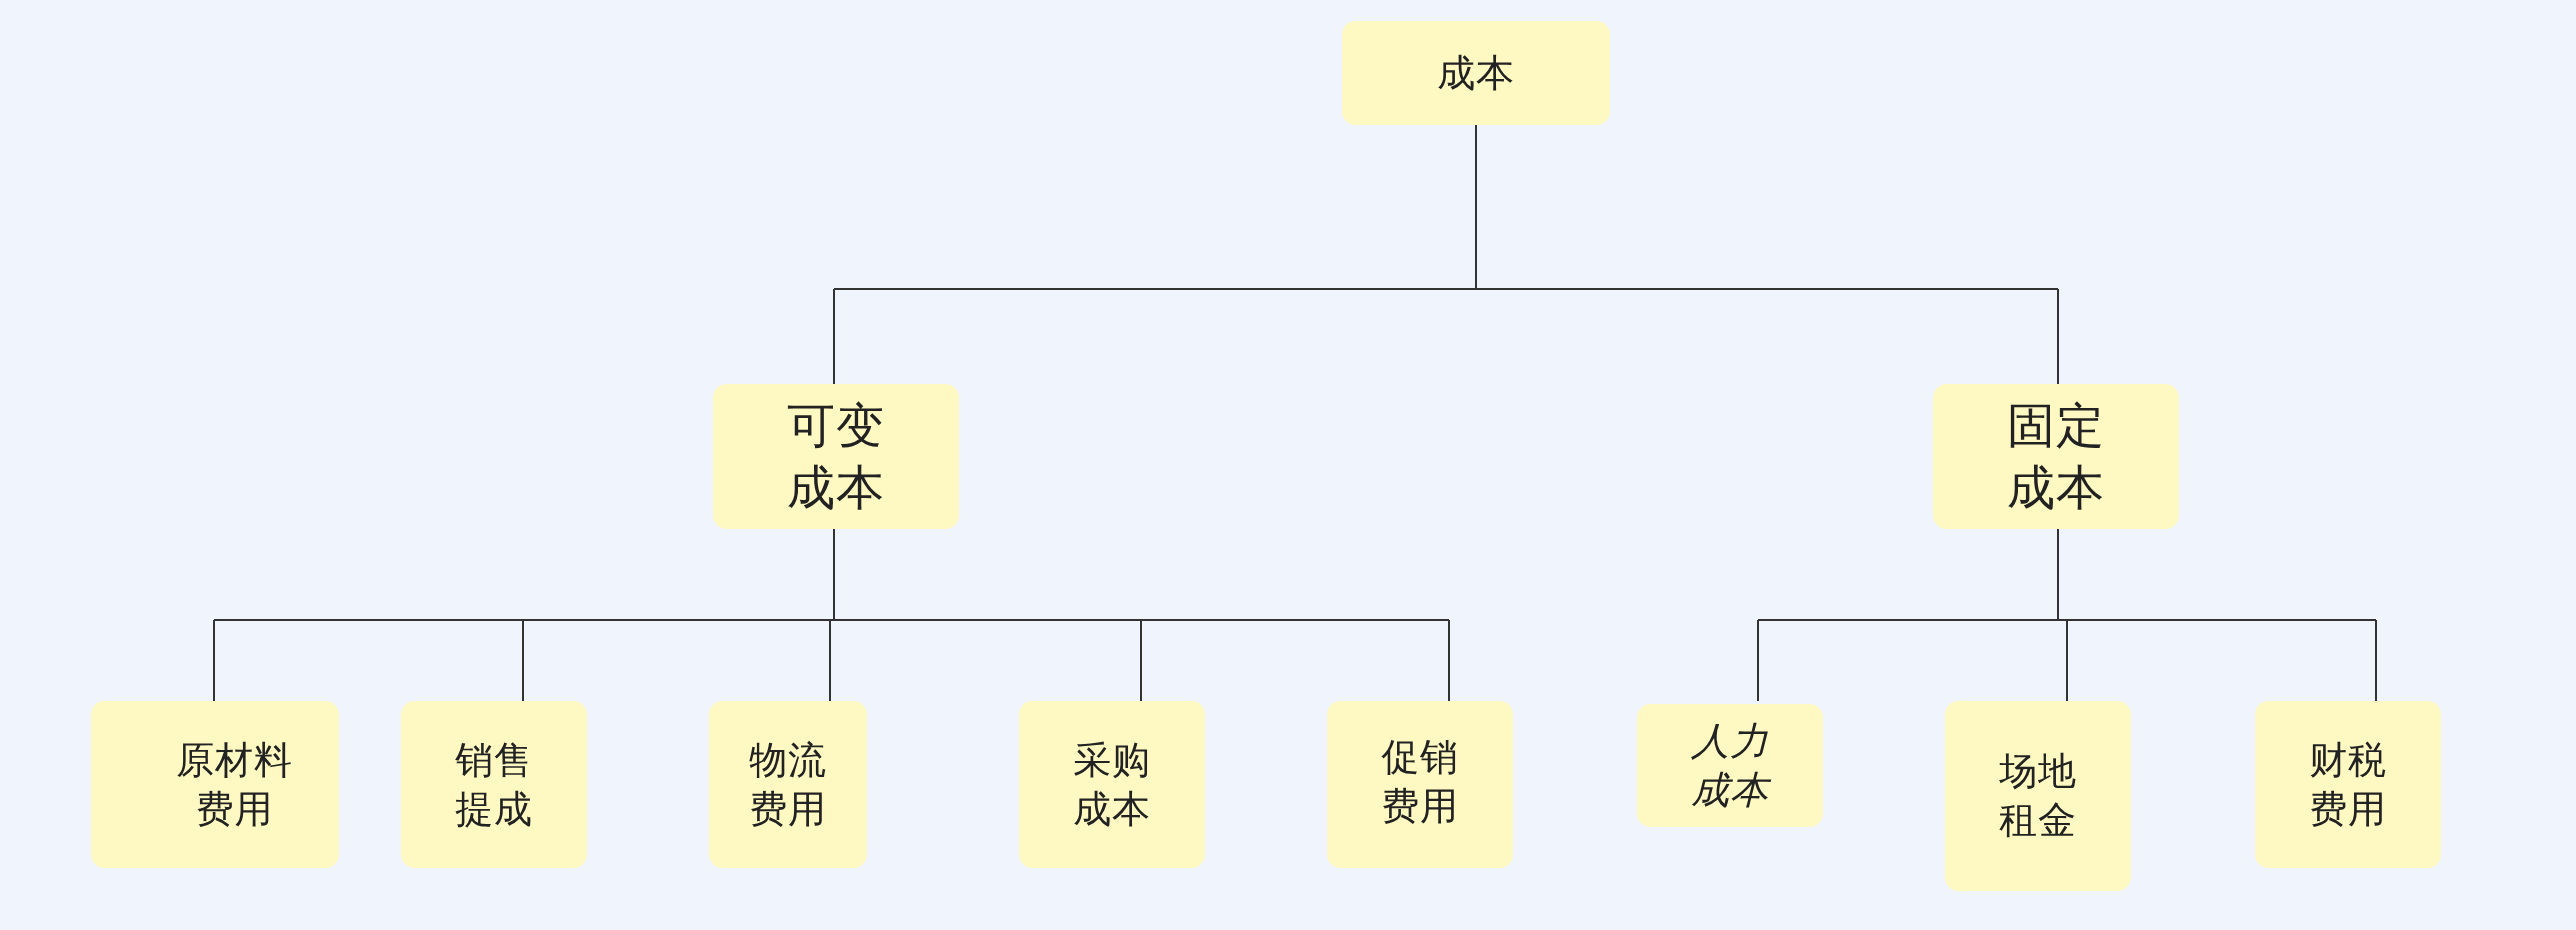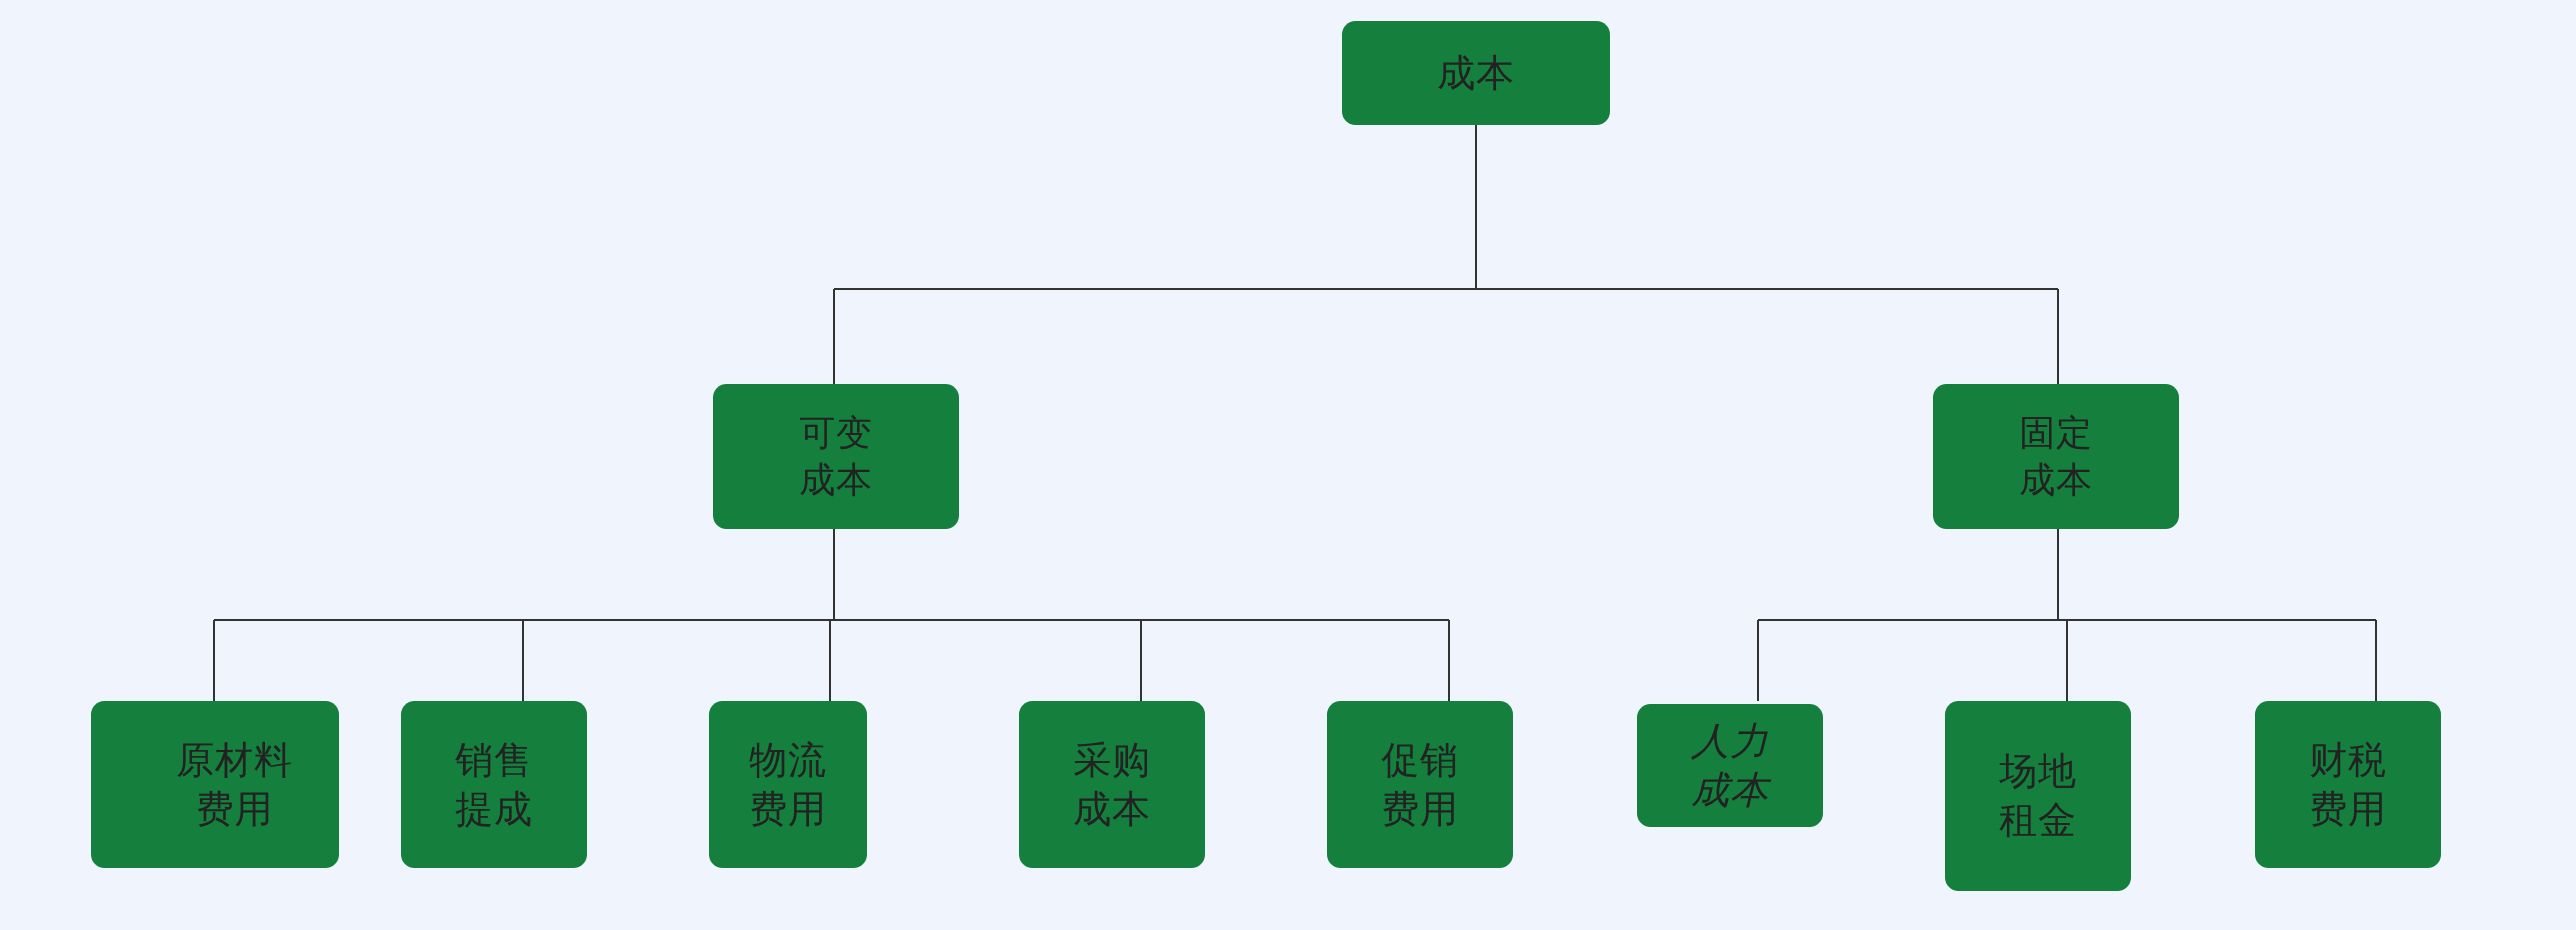--- a/index.html
+++ b/index.html
@@ -23,40 +23,40 @@
   #connector-layer {
     position: absolute;
     left: 0;
     top: 0;
     width: 2576px;
     height: 930px;
   }
   .node {
     position: absolute;
     box-sizing: border-box;
-    background: #15803d;
+    background: #fef9c3;
     border-radius: 13.4px;
     display: flex;
     align-items: center;
     justify-content: center;
     text-align: center;
     color: #222222;
     z-index: 2;
   }
   .node-label {
     display: block;
     line-height: 1.28;
     white-space: pre-line;
     letter-spacing: 0.02em;
   }
   .node-root {
     font-size: 38px;
   }
   .node-branch {
-    font-size: 36px;
+    font-size: 48px;
   }
   .node-leaf {
     font-size: 38px;
   }
 </style>
 </head>
 <body>
 
 <div id="diagram-canvas">
 
@@ -105,21 +105,21 @@
 提成</span>
       </div>
       <div class="node node-leaf" style="left: 709px; top: 701px; width: 158px; height: 167px;">
         <span class="node-label">物流
 费用</span>
       </div>
       <div class="node node-leaf" style="left: 1019px; top: 701px; width: 186px; height: 167px; text-align: center;">
         <span class="node-label">采购
 成本</span>
       </div>
-      <div class="node node-leaf" style="left: 1327px; top: 701px; width: 186px; height: 167px;">
+      <div class="node node-leaf" style="left: 1327px; top: 701px; width: 186px; height: 167px; font-family: Liberation Mono, monospace;">
         <span class="node-label">促销
 费用</span>
       </div>
       <div class="node node-leaf" style="left: 1637px; top: 704px; width: 186px; height: 123px; font-style: italic;">
         <span class="node-label">人力
 成本</span>
       </div>
       <div class="node node-leaf" style="left: 1945px; top: 701px; width: 186px; height: 190px;">
         <span class="node-label">场地
 租金</span>

